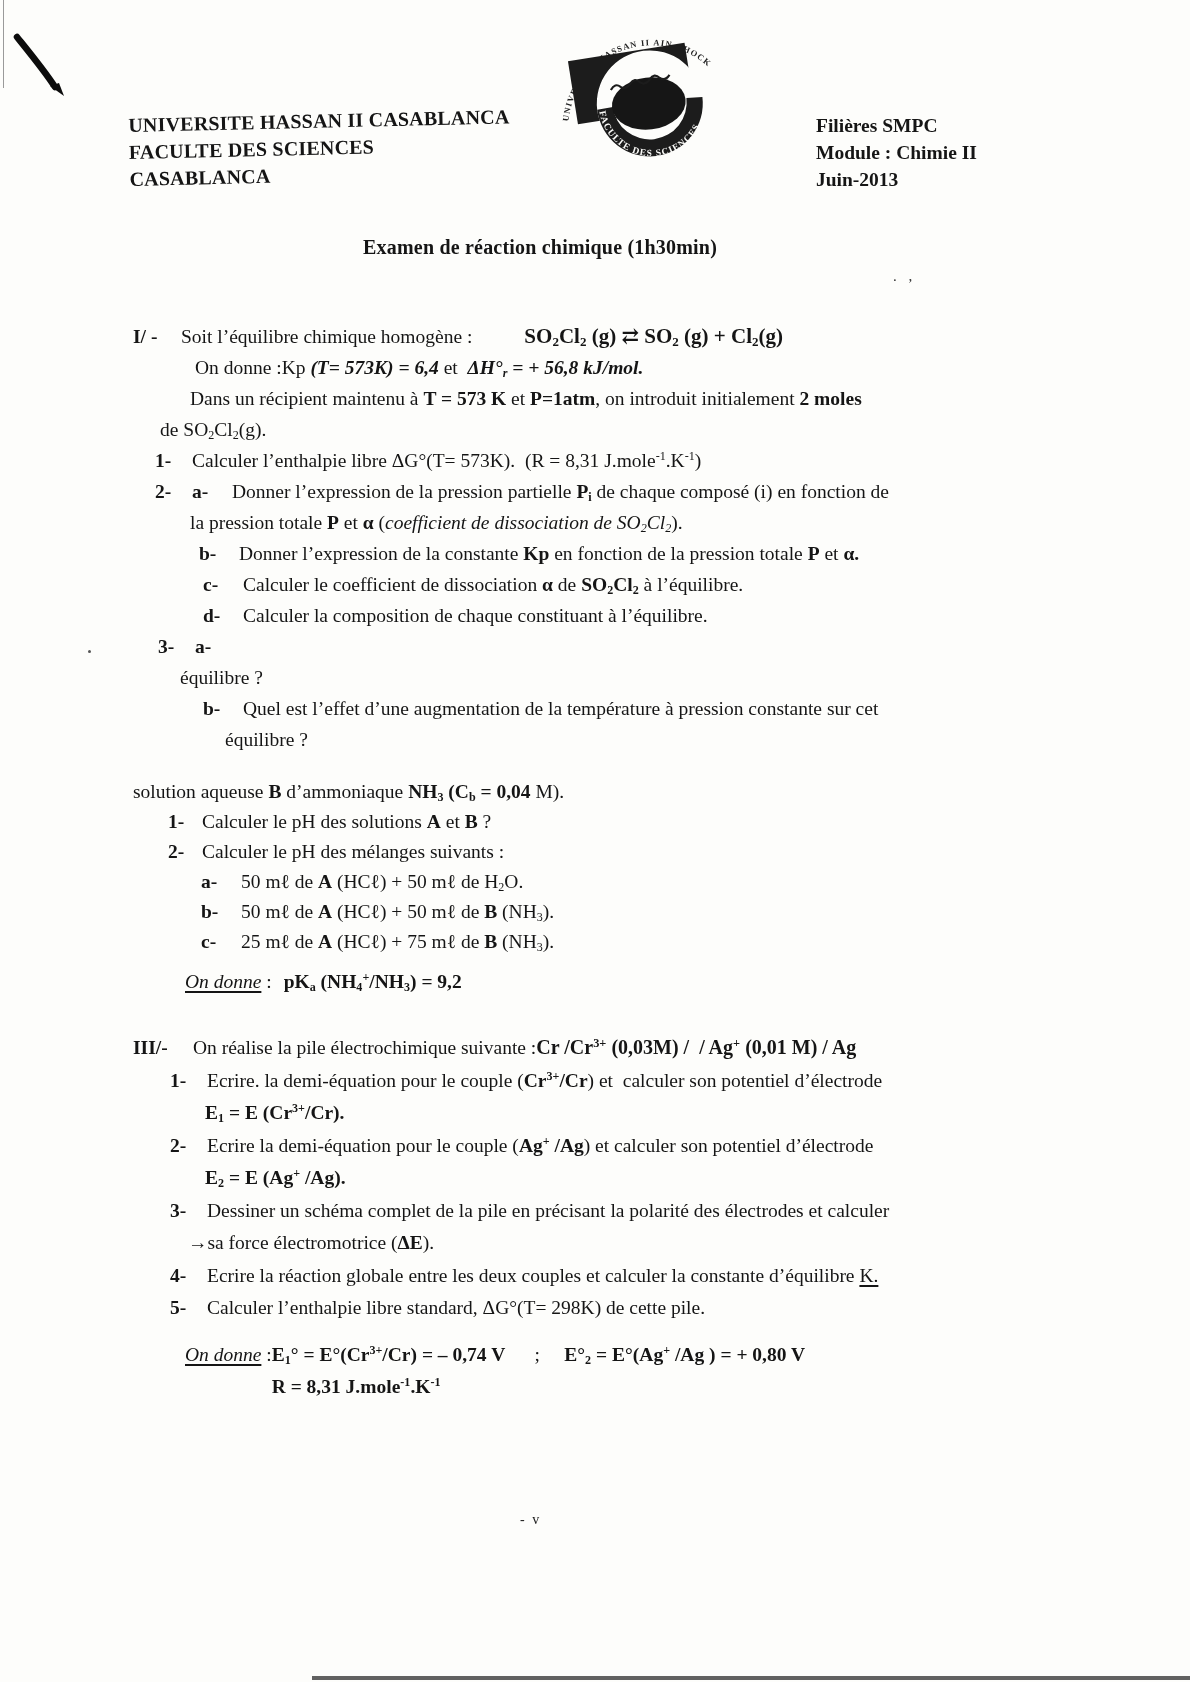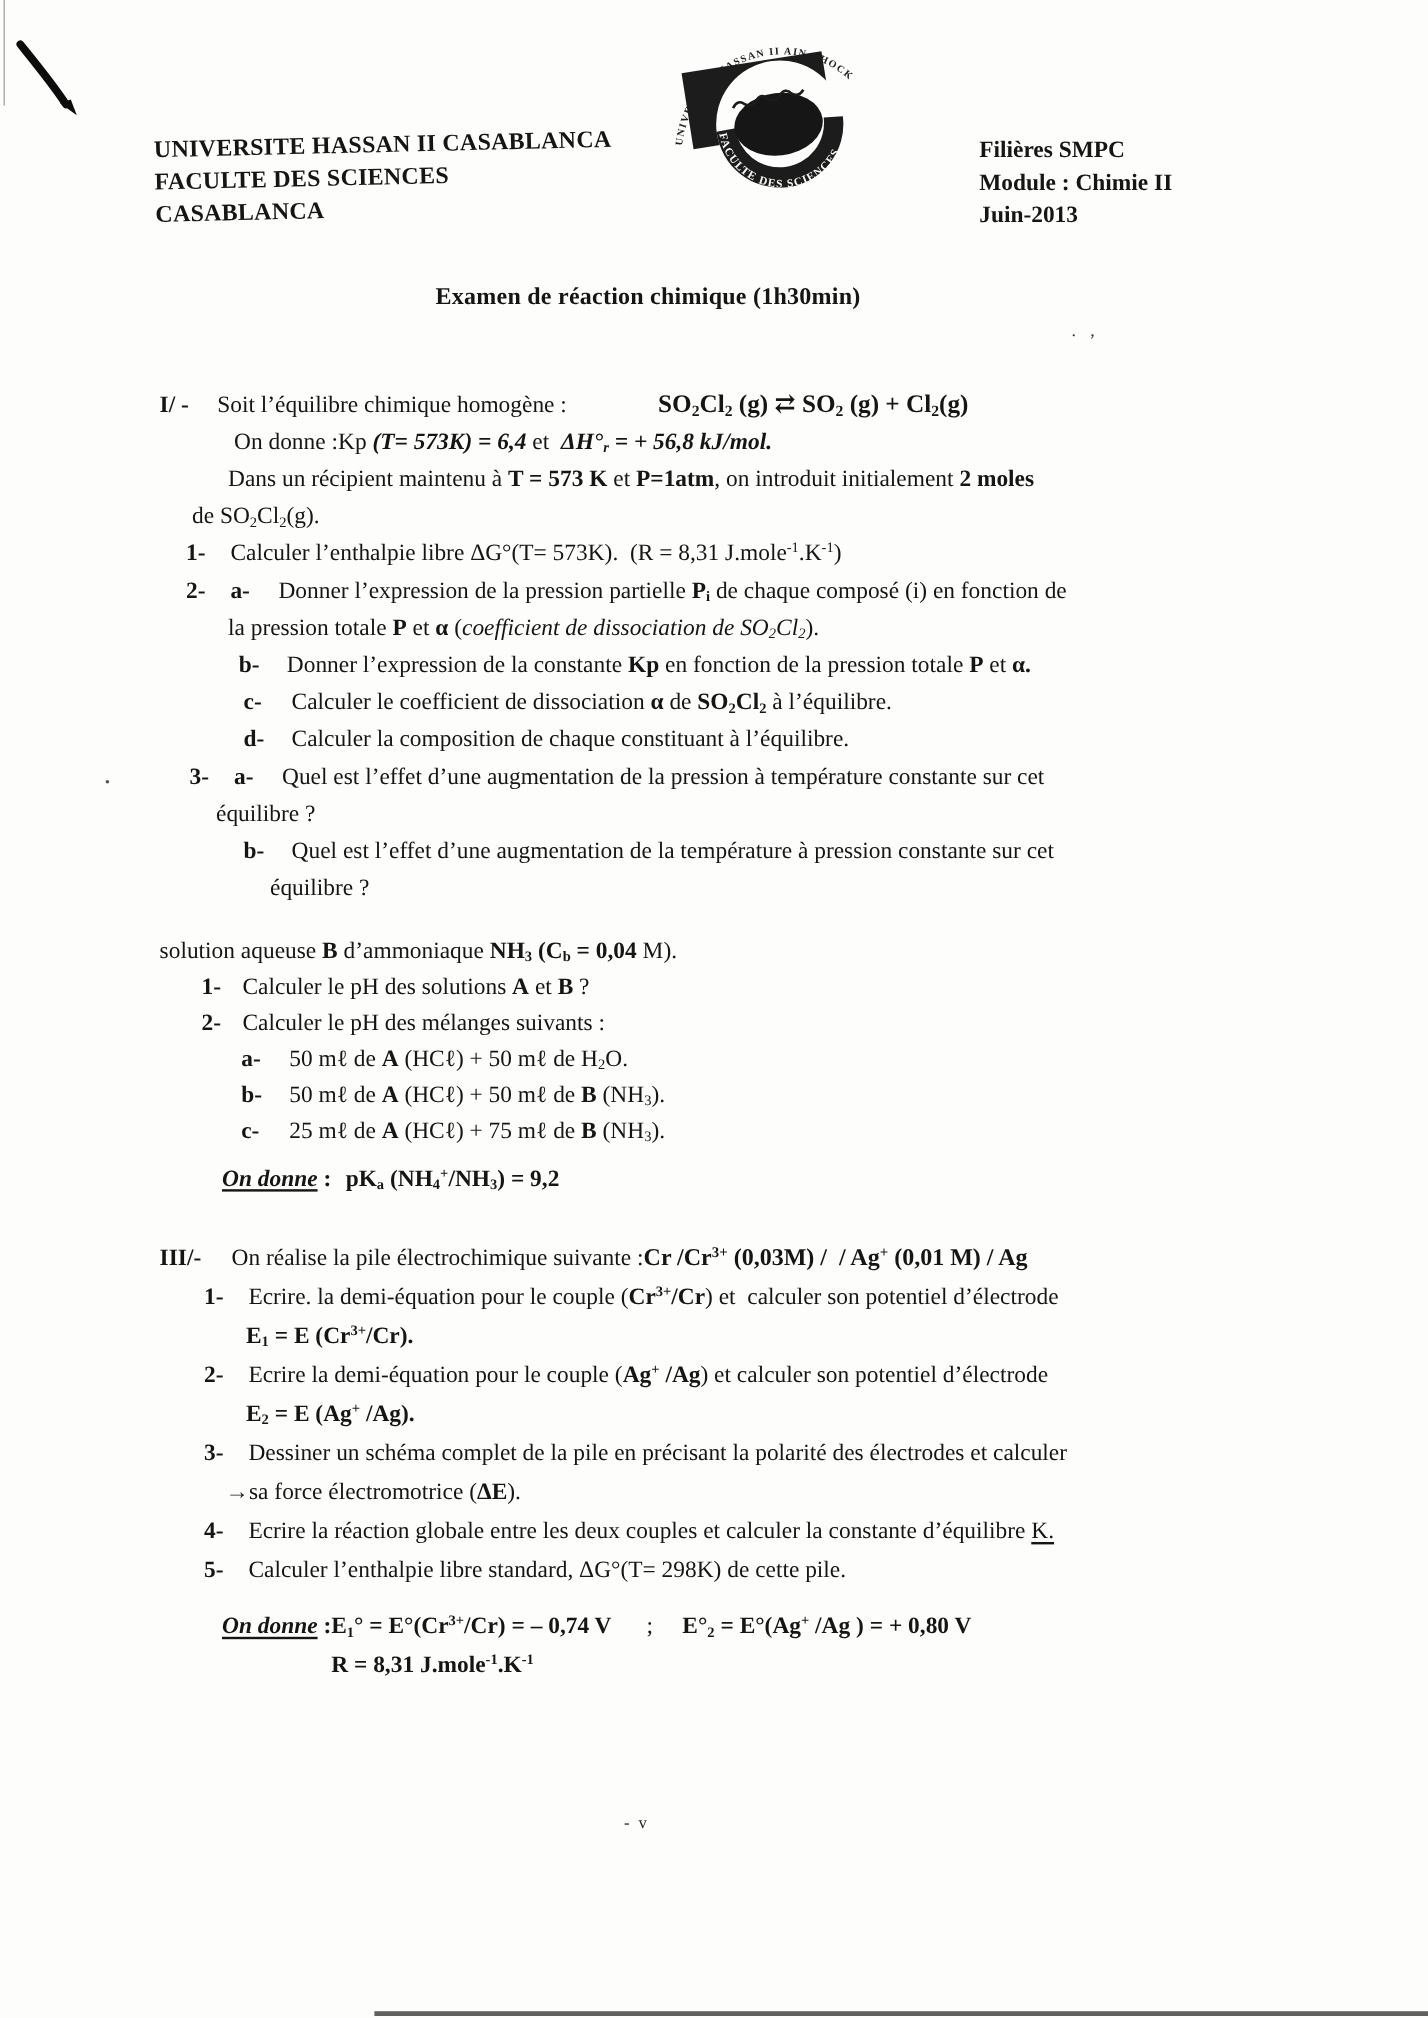--- a/index.html
+++ b/index.html
@@ -16,21 +16,21 @@
   .content{position:absolute;left:133px;top:321px;width:980px;font-size:19.5px;line-height:31px;}
   .content [data-bind]{white-space:pre-wrap;}
   .line{white-space:pre-wrap;}
   .qrow{display:flex;align-items:baseline;}
   .qnum{flex:0 0 37px;font-weight:bold;}
   .subnum{flex:0 0 40px;font-weight:bold;}
   .slabel{flex:0 0 48px;font-weight:bold;}
   .slabel3{flex:0 0 60px;font-weight:bold;}
   .qtext{flex:1 1 auto;}
   .eq{font-weight:bold;font-size:21px;}
-  .gl{font-weight:bold;}
+  .gl{font-weight:normal;}
   sub,sup{font-size:.62em;line-height:0;}
   sub{vertical-align:-.25em;}
   sup{vertical-align:.55em;}
   u{text-decoration-thickness:1.5px;text-underline-offset:3px;}
   .sec2{line-height:30px;margin-top:22px;}
   .sec3{line-height:32.5px;margin-top:34px;}
   
   .pen-stroke{position:absolute;left:0;top:0;}
   .edge-line{position:absolute;left:3px;top:0;width:1px;height:88px;background:#9a9a9a;}
   .speck{position:absolute;width:3px;height:3px;border-radius:50%;background:#555;}
@@ -81,21 +81,21 @@
 
   <div class="title" data-bind="title">Examen de réaction chimique (1h30min)</div>
   <div class="near-title" data-bind="marks.near_title">. ,</div>
 
   <div class="content">
 
     <div>
       <div class="qrow">
         <span class="slabel" data-bind="section1.label">I/ -</span>
         <span data-bind="section1.intro">Soit l’équilibre chimique homogène :</span>
-        <span class="eq" style="margin-left:76px" data-bind="section1.equation"><b>SO<sub>2</sub>Cl<sub>2</sub> (g) ⇄ SO<sub>2</sub> (g) + Cl<sub>2</sub>(g)</b></span>
+        <span class="eq" style="margin-left:52px" data-bind="section1.equation"><b>SO<sub>2</sub>Cl<sub>2</sub> (g) ⇄ SO<sub>2</sub> (g) + Cl<sub>2</sub>(g)</b></span>
       </div>
       <div class="line" style="padding-left:62px" data-bind="section1.given">On donne :Kp <i><b>(T= 573K) = 6,4</b></i> et  <i><b>ΔH°<sub>r</sub> = + 56,8 kJ/mol.</b></i></div>
       <div class="line" style="padding-left:57px" data-bind="section1.setup_line1">Dans un récipient maintenu à <b>T = 573 K</b> et <b>P=1atm</b>, on introduit initialement <b>2 moles</b></div>
       <div class="line" style="padding-left:27px" data-bind="section1.setup_line2">de SO<sub>2</sub>Cl<sub>2</sub>(g).</div>
 
       <div class="qrow" style="padding-left:22px">
         <span class="qnum" data-bind="section1.q1_num">1-</span>
         <div class="qtext" data-bind="section1.q1">Calculer l’enthalpie libre ΔG°(T= 573K).  (R = 8,31 J.mole<sup>-1</sup>.K<sup>-1</sup>)</div>
       </div>
 
@@ -115,21 +115,20 @@
         <div class="qtext" data-bind="section1.q2c">Calculer le coefficient de dissociation <b>α</b> de <b>SO<sub>2</sub>Cl<sub>2</sub></b> à l’équilibre.</div>
       </div>
       <div class="qrow" style="padding-left:70px">
         <span class="subnum" data-bind="section1.q2d_num">d-</span>
         <div class="qtext" data-bind="section1.q2d">Calculer la composition de chaque constituant à l’équilibre.</div>
       </div>
 
       <div class="qrow" style="padding-left:25px">
         <span class="qnum" data-bind="section1.q3_num">3-</span>
         <span class="subnum" data-bind="section1.q3a_num">a-</span>
-        <div class="qtext" data-bind="section1.q3a_line1">Quel est l’effet d’une augmentation de la pression à température constante sur cet</div>
       </div>
       <div class="line" style="padding-left:47px" data-bind="section1.q3a_line2">équilibre ?</div>
 
       <div class="qrow" style="padding-left:70px">
         <span class="subnum" data-bind="section1.q3b_num">b-</span>
         <div class="qtext" data-bind="section1.q3b_line1">Quel est l’effet d’une augmentation de la température à pression constante sur cet</div>
       </div>
       <div class="line" style="padding-left:92px" data-bind="section1.q3b_line2">équilibre ?</div>
     </div>
 

